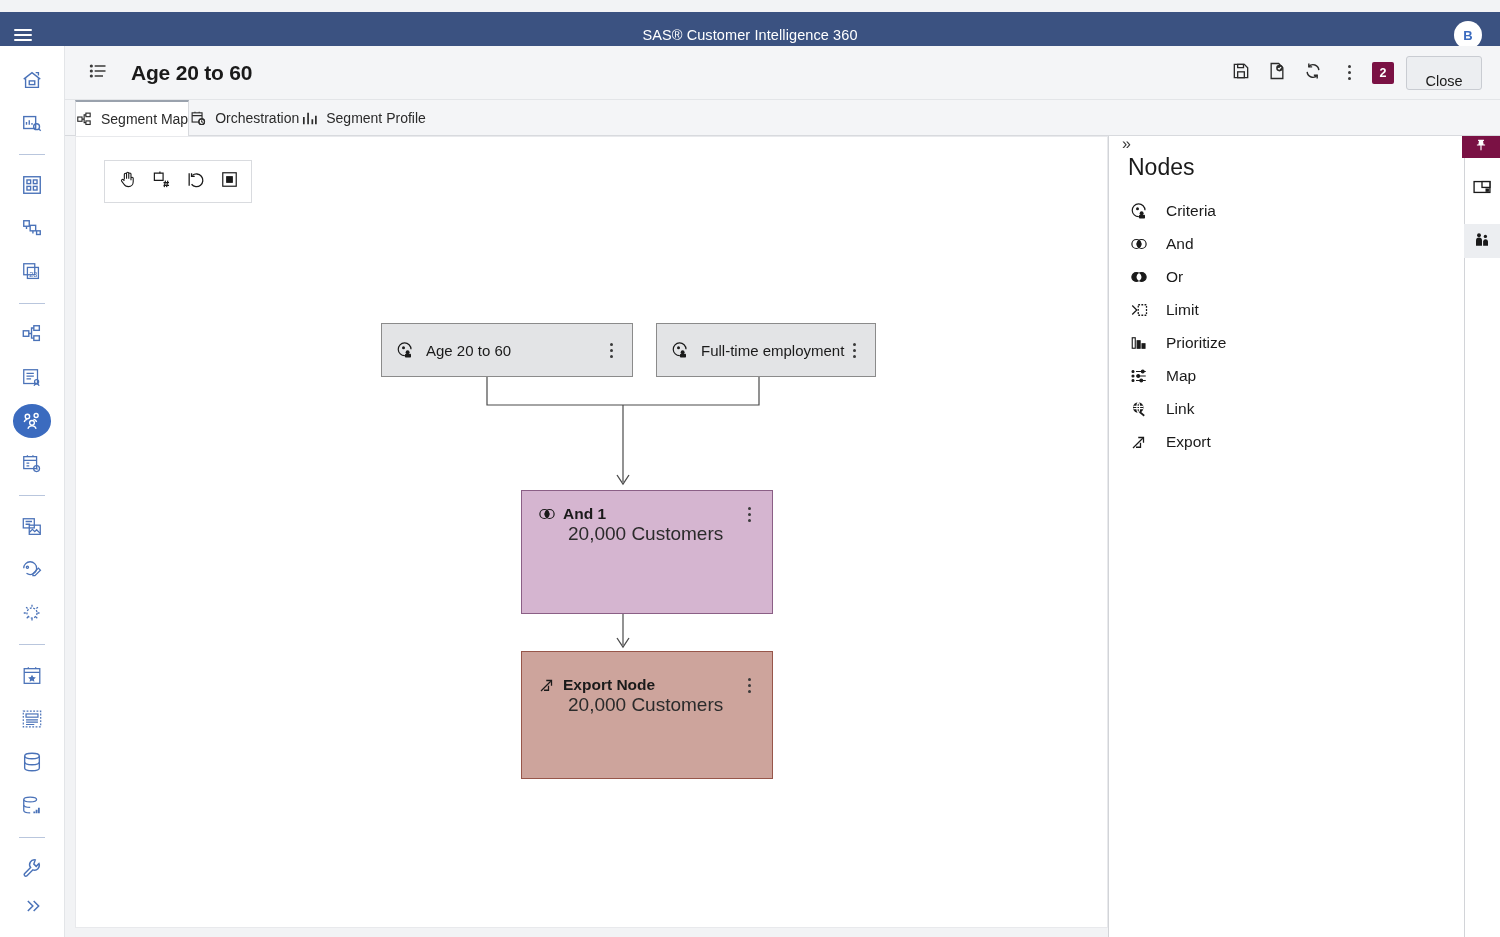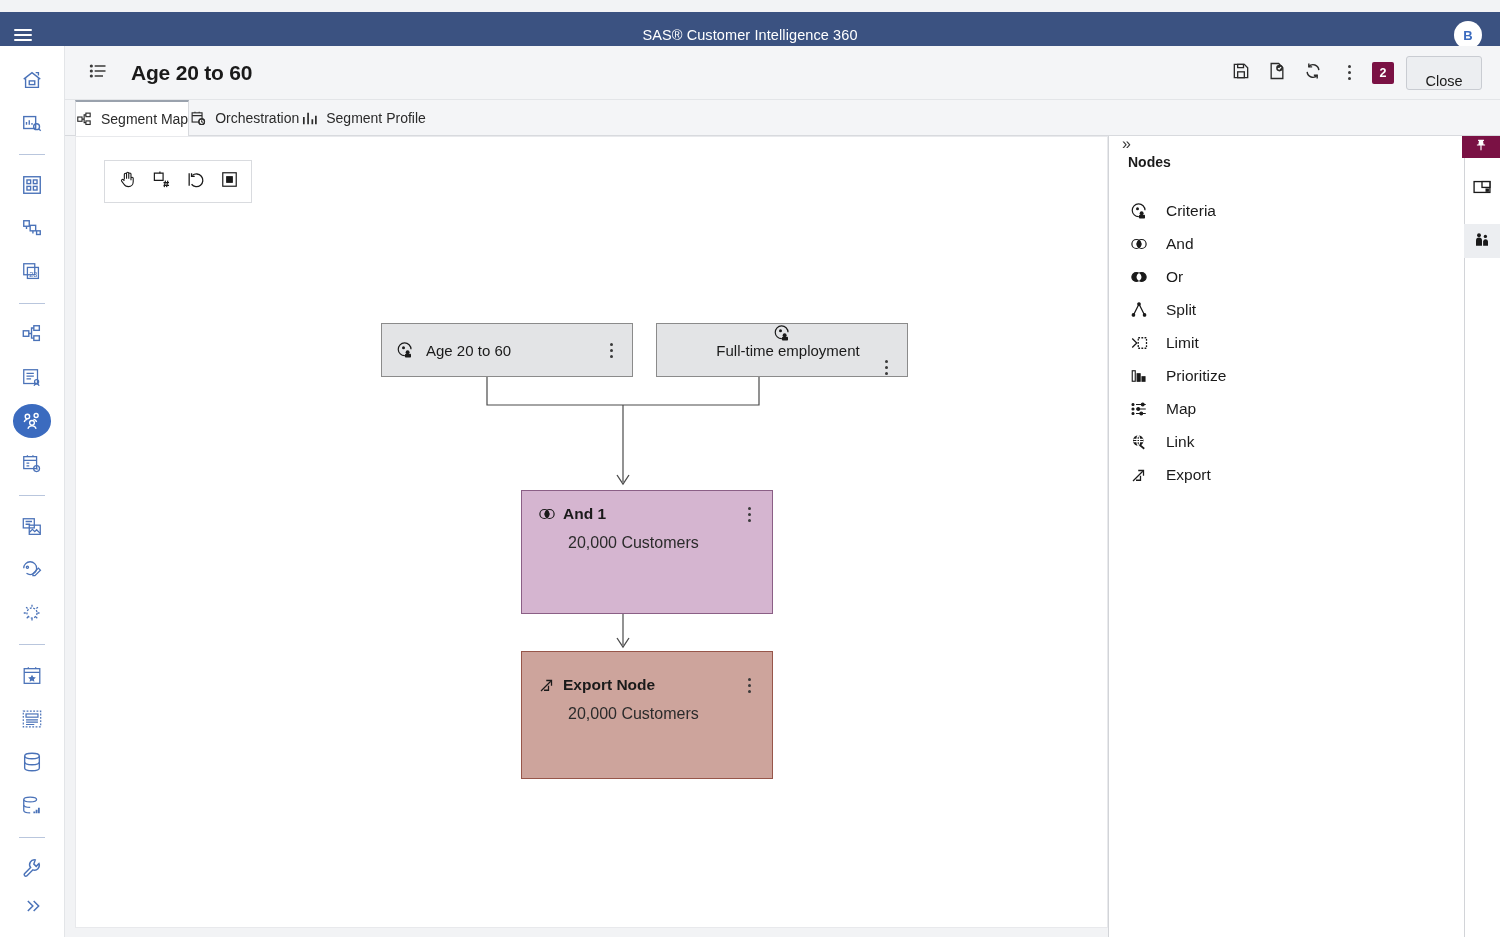--- a/index.html
+++ b/index.html
@@ -144,21 +144,21 @@
   .node-crit .n-kebab { margin-left: auto; }
 
   .node-block { padding: 14px 16px; }
   .node-block .n-row { display: flex; align-items: center; }
   .node-block .n-icon { flex: none; display: flex; align-items: center; color: #1a1a1a; }
   .node-block .n-title {
     margin-left: 7px; font-size: 15.5px; font-weight: bold; color: #1a1a1a;
   }
   .node-block .n-kebab { margin-left: auto; }
   .node-block .n-sub {
-    margin-top: 11px; margin-left: 30px; font-size: 16px; color: #2b2b2b;
+    margin-left: 30px; font-size: 19px; color: #2b2b2b;
   }
 
   .kebab { width: 14px; height: 18px; display: flex; flex-direction: column;
            align-items: center; justify-content: center; gap: 3px; cursor: pointer; }
   .kebab i { width: 3px; height: 3px; border-radius: 50%; background: #3a3a3a; display: block; }
 
   .edges { position: absolute; top: 0; left: 0; width: 1033px; height: 792px;
            pointer-events: none; }
 
   
@@ -168,21 +168,21 @@
   }
   .rp-divider {
     position: absolute; left: 0; top: 0; width: 1px; height: 801px; background: #d2d4d8;
   }
   .rp-collapse {
     position: absolute; left: 14px; top: 0px; font-size: 16px; color: #3a3a3a;
     cursor: pointer; line-height: 16px;
   }
   .rp-title {
     position: absolute; left: 20px; top: 18px;
-    font-size: 14px; font-weight: bold; color: #1a1a1a;
+    font-size: 23px; font-weight: normal; color: #1a1a1a;
   }
   .rp-list { position: absolute; left: 20px; top: 58px; width: 290px; }
   .rp-item {
     height: 33px; display: flex; align-items: center; gap: 16px; cursor: pointer;
     color: #1a1a1a;
   }
   .rp-item .rp-ico { width: 22px; display: flex; align-items: center; justify-content: center;
                      flex: none; }
   .rp-item .rp-lbl { font-size: 15.5px; color: #1a1a1a; }
 
@@ -551,21 +551,21 @@
             </svg>
           </span>
         <span class="n-label">Age 20 to 60</span>
         <span class="n-kebab kebab">
             <i></i>
             <i></i>
             <i></i>
           </span>
       </div>
 
-      <div class="node node-crit" style="left:580px; top:186px; width:252px;flex-direction:column;">
+      <div class="node node-crit" style="left:580px; top:186px; width:220px;">
         <span class="n-icon">
             <svg width="18" height="18" viewBox="0 0 24 24" fill="none" stroke="currentColor" stroke-width="1.6">
               <path d="M20 11a8.5 8.5 0 1 0-8.2 8.5"></path>
               <circle cx="10" cy="9" r="2" fill="currentColor" stroke="none"></circle>
               <circle cx="15.5" cy="15" r="2.6" fill="currentColor" stroke="none"></circle>
               <rect x="12" y="17" width="8" height="5" rx="1" fill="currentColor" stroke="none"></rect>
             </svg>
           </span>
         <span class="n-label">Full-time employment</span>
         <span class="n-kebab kebab">
@@ -649,31 +649,20 @@
           <span class="rp-ico">
               <svg width="18" height="18" viewBox="0 0 24 24" fill="none" stroke="currentColor" stroke-width="1.6">
                 <ellipse cx="8.5" cy="12" rx="6" ry="6" fill="currentColor"></ellipse>
                 <ellipse cx="15.5" cy="12" rx="6" ry="6" fill="currentColor"></ellipse>
                 <path d="M12 6.6a6 6 0 0 0 0 10.8 6 6 0 0 0 0-10.8z" fill="#ffffff" stroke="none"></path>
               </svg>
             </span>
           <span class="rp-lbl">Or</span>
         </div>
 
-        <div class="rp-item">
-          <span class="rp-ico">
-              <svg width="18" height="18" viewBox="0 0 24 24" fill="none" stroke="currentColor" stroke-width="1.7">
-                <path d="M12 4L5 18M12 4l7 14"></path>
-                <circle cx="12" cy="4" r="1.6" fill="currentColor"></circle>
-                <circle cx="4.6" cy="18.6" r="1.6" fill="currentColor"></circle>
-                <circle cx="19.4" cy="18.6" r="1.6" fill="currentColor"></circle>
-              </svg>
-            </span>
-          <span class="rp-lbl">Split</span>
-        </div>
 
         <div class="rp-item">
           <span class="rp-ico">
               <svg width="18" height="18" viewBox="0 0 24 24" fill="none" stroke="currentColor" stroke-width="1.7">
                 <path d="M3 6l6 6-6 6"></path>
                 <rect x="11" y="5" width="11" height="14" stroke-dasharray="2.4 1.8"></rect>
               </svg>
             </span>
           <span class="rp-lbl">Limit</span>
         </div>

